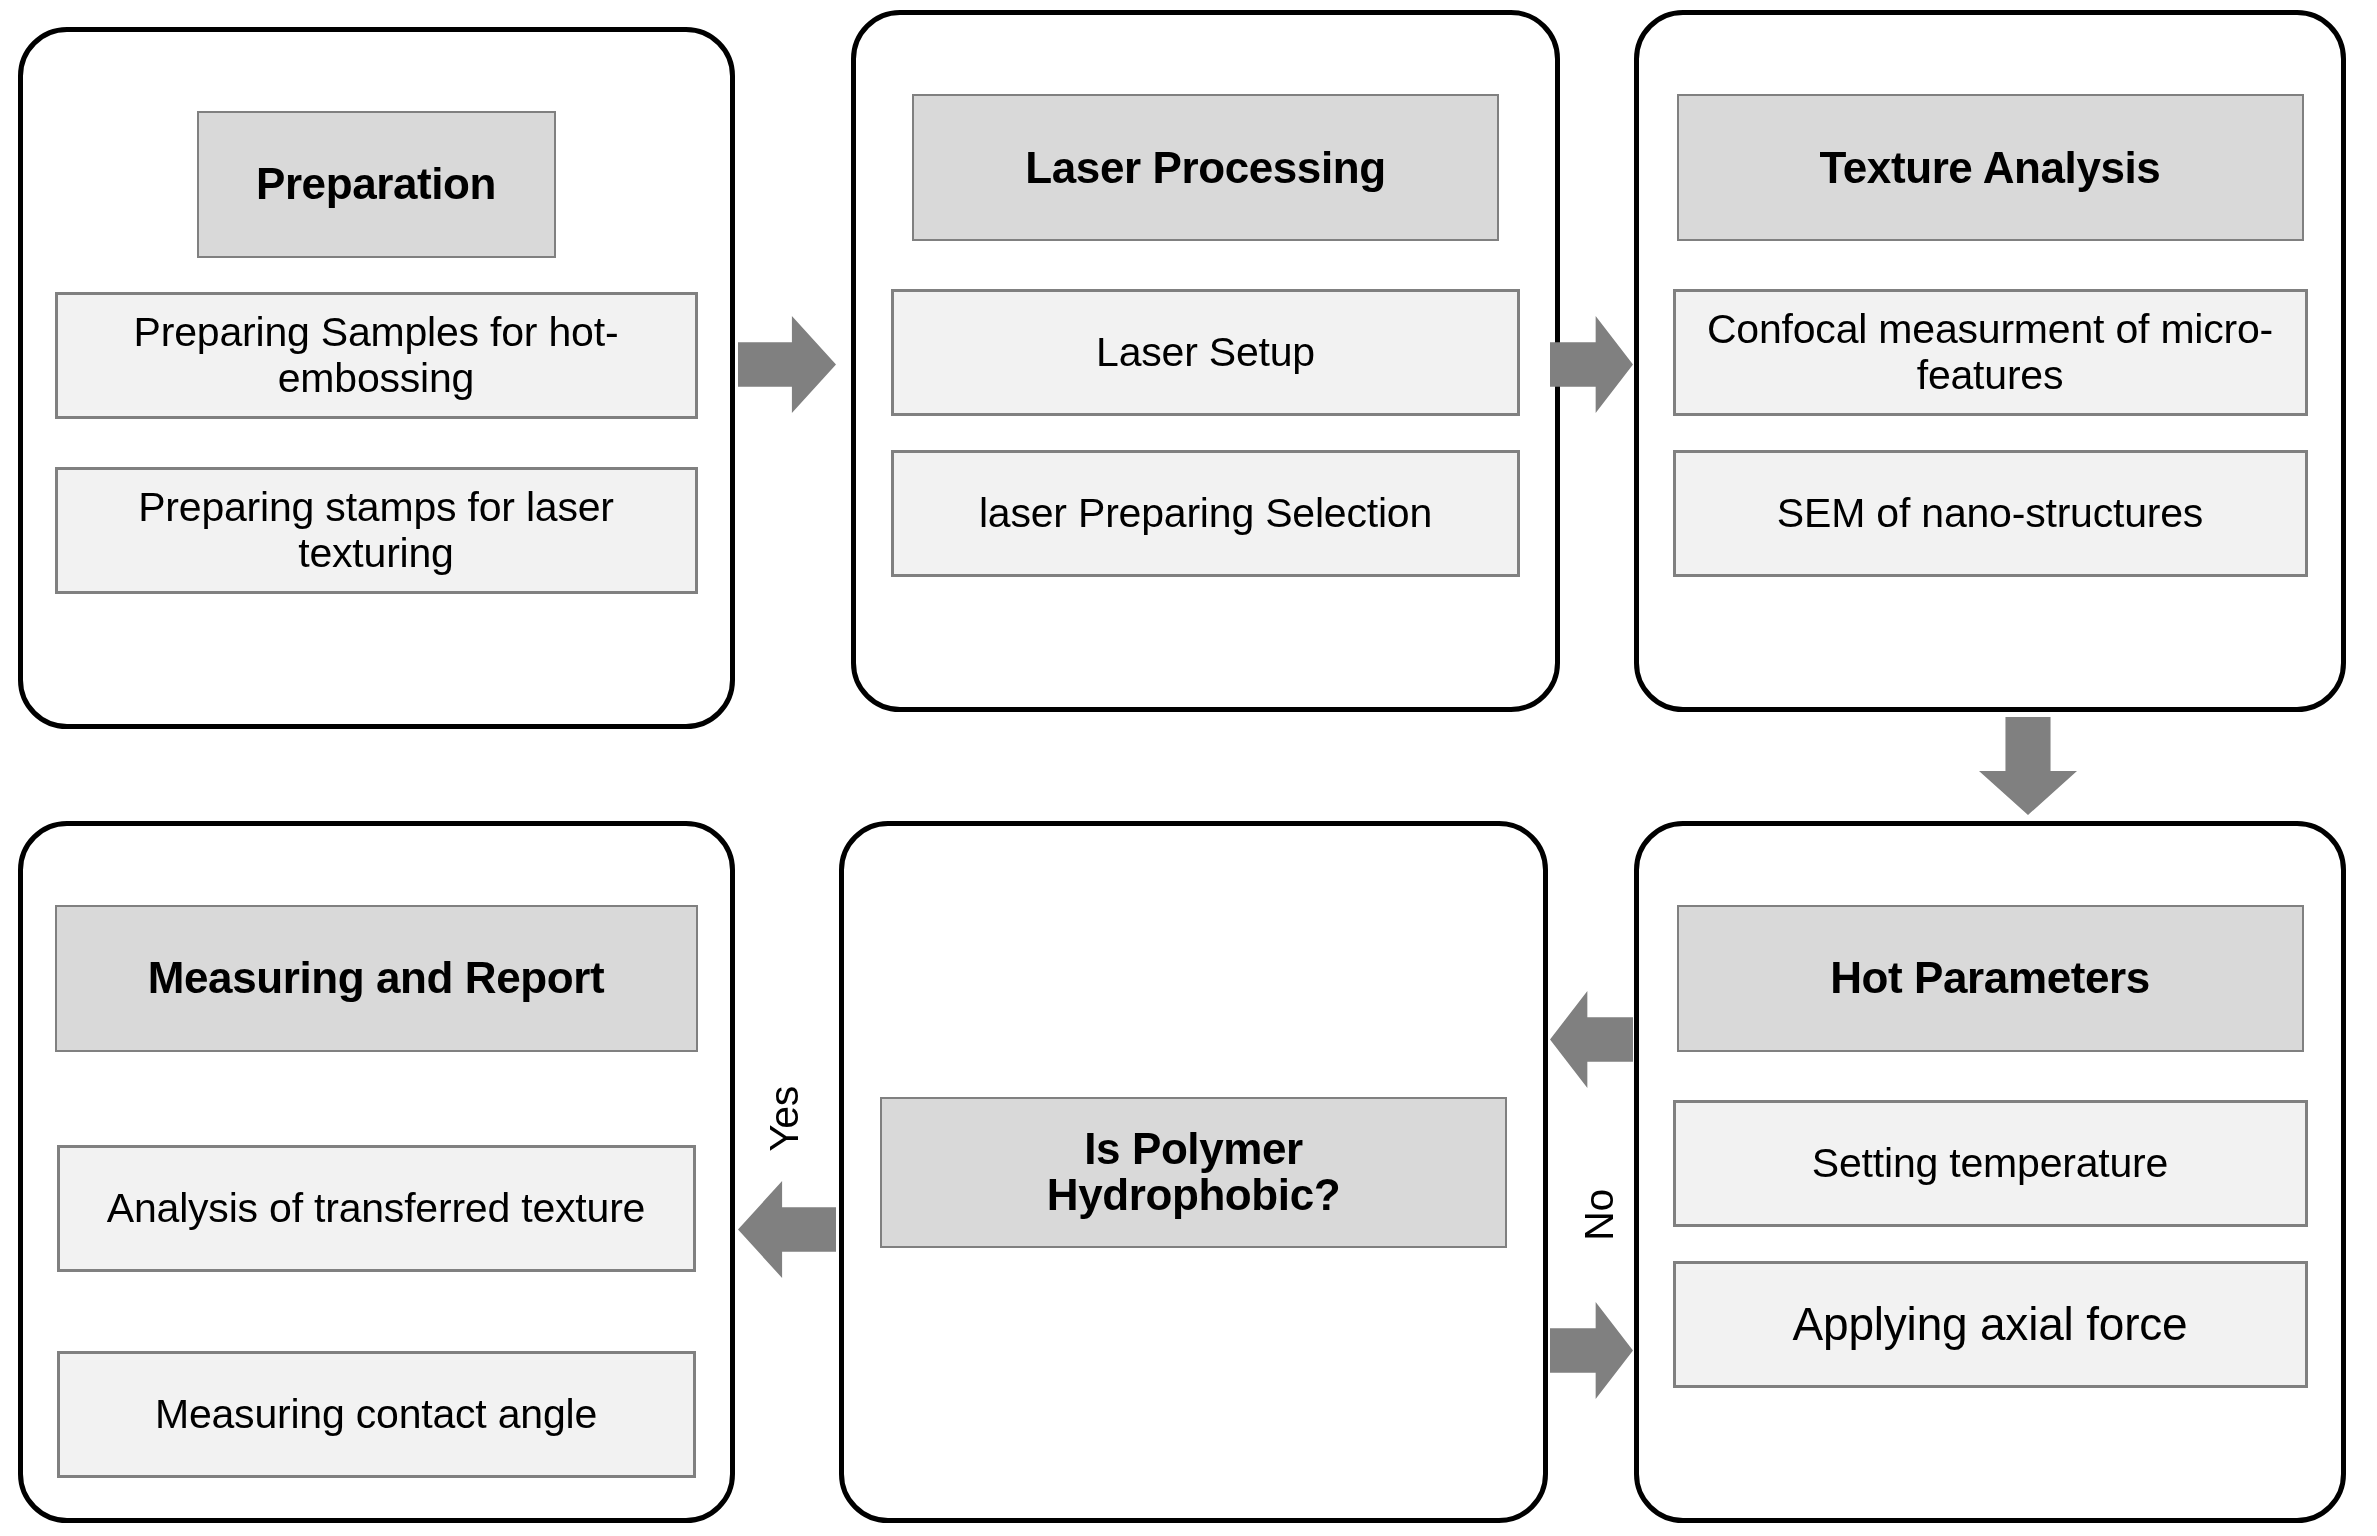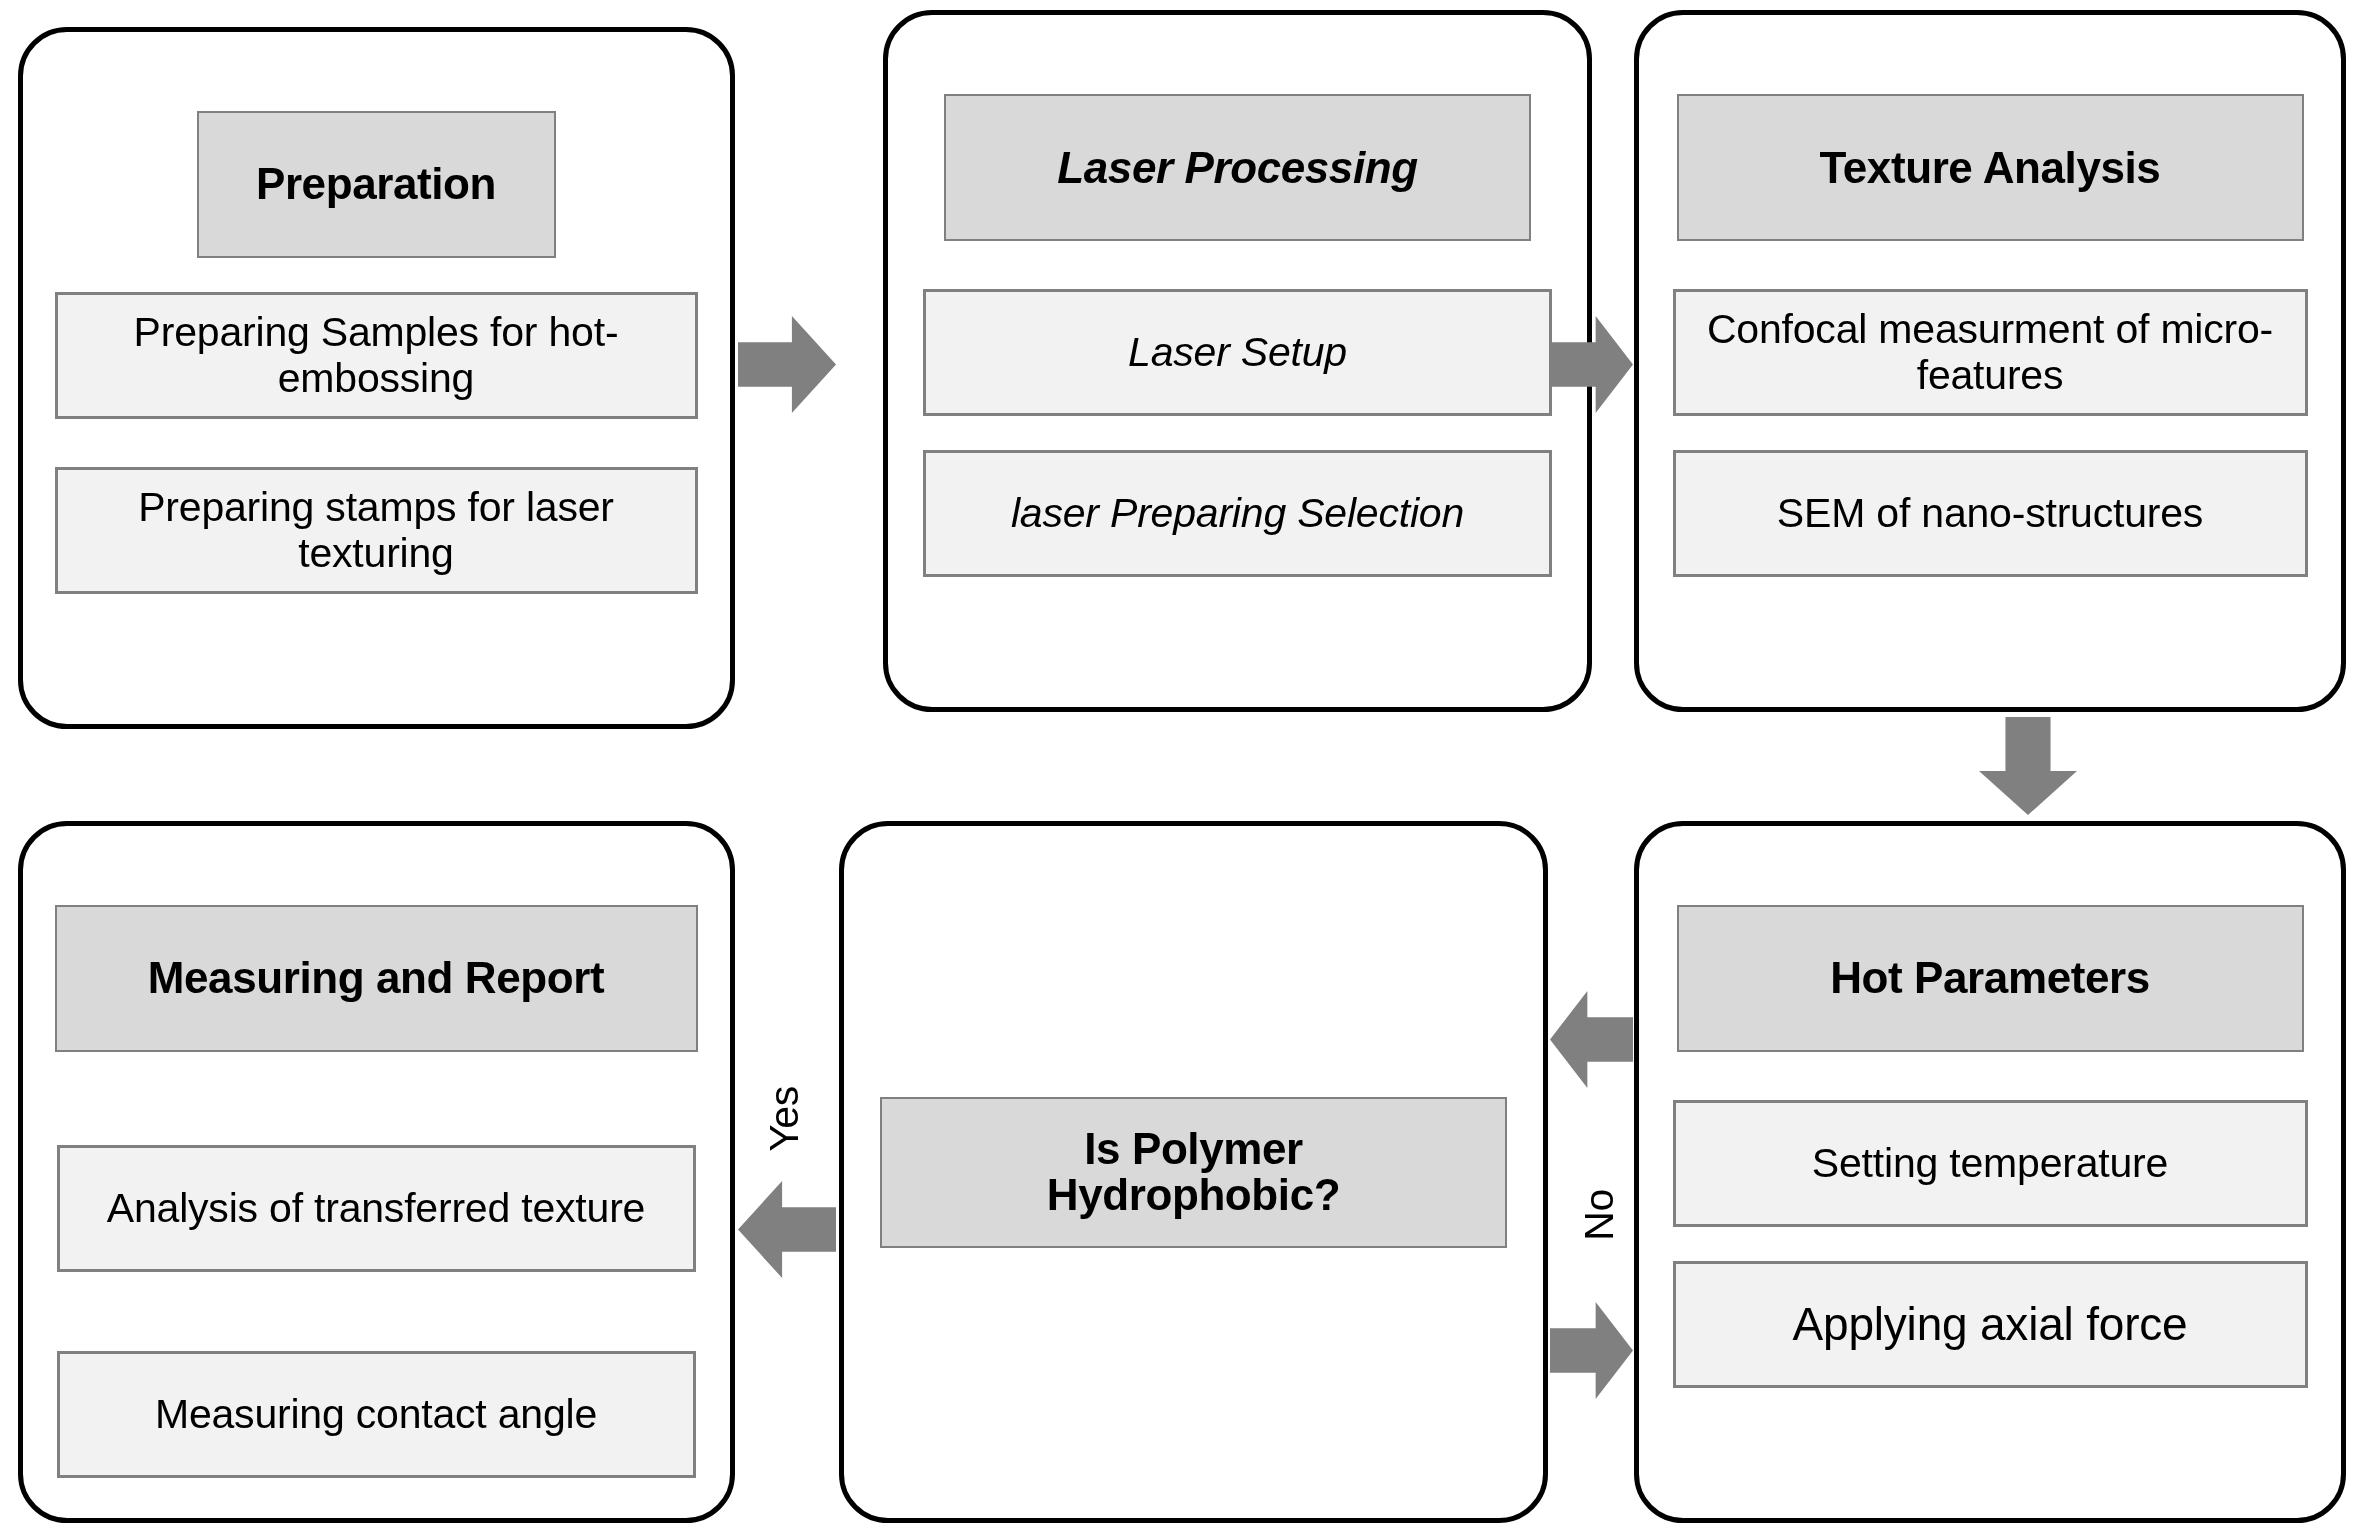--- a/index.html
+++ b/index.html
@@ -19,21 +19,21 @@
               display:flex;align-items:center;justify-content:center;
               text-align:center;line-height:1.12;letter-spacing:-0.2px;}
 
   
   #box-preparation{left:17.5px;top:27px;width:717px;height:702px;}
   #box-preparation .stage-head{margin-top:79px;width:359px;height:147px;font-size:44px;}
   #box-preparation .i0{margin-top:48px;width:643px;height:127px;font-size:41px;}
   #box-preparation .i1{margin-top:34px;width:643px;height:127px;font-size:41px;}
 
   
-  #box-laser{left:883px;top:10.3px;width:709px;height:702px;font-style:italic;}
+  #box-laser{left:851px;top:10.3px;width:709px;height:702px;}
   #box-laser .stage-head{margin-top:79px;width:587px;height:147px;font-size:44px;}
   #box-laser .i0{margin-top:48px;width:629px;height:127px;font-size:41px;}
   #box-laser .i1{margin-top:34px;width:629px;height:127px;font-size:41px;}
 
   
   #box-texture{left:1634px;top:10.3px;width:712px;height:702px;}
   #box-texture .stage-head{margin-top:79px;width:627px;height:147px;font-size:44px;}
   #box-texture .i0{margin-top:48px;width:635px;height:127px;font-size:41px;}
   #box-texture .i1{margin-top:34px;width:635px;height:127px;font-size:41px;}
 

